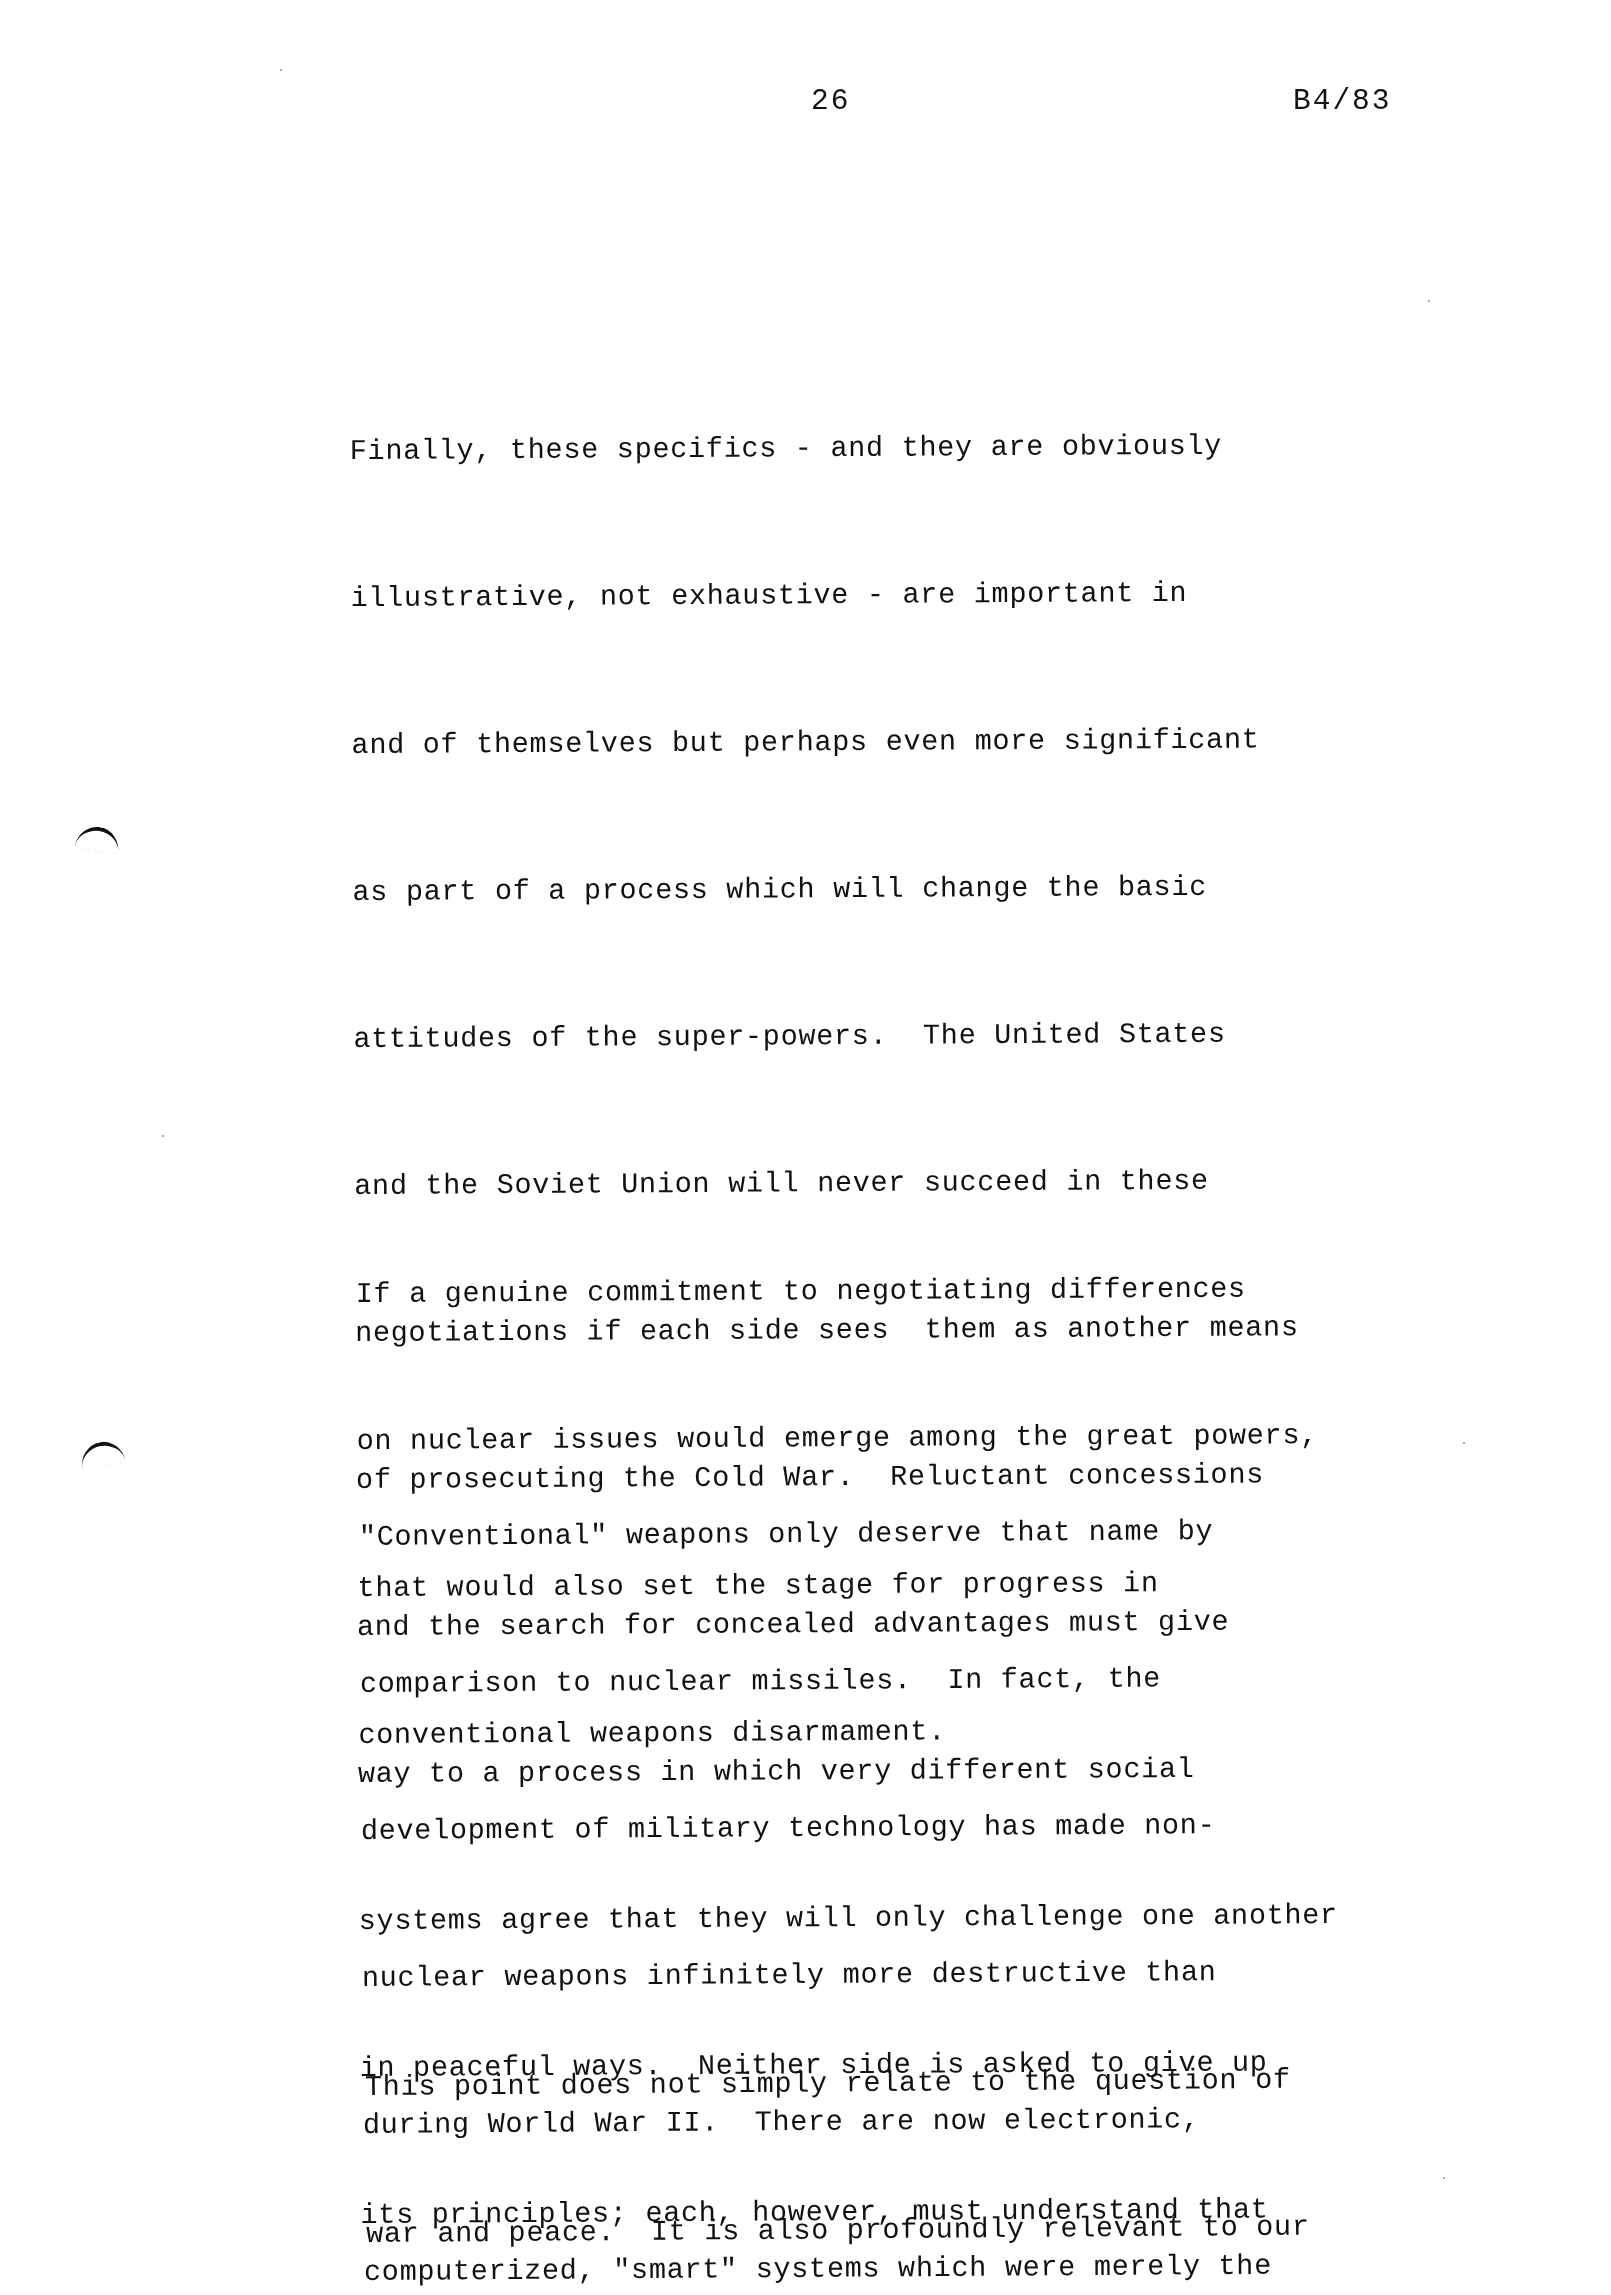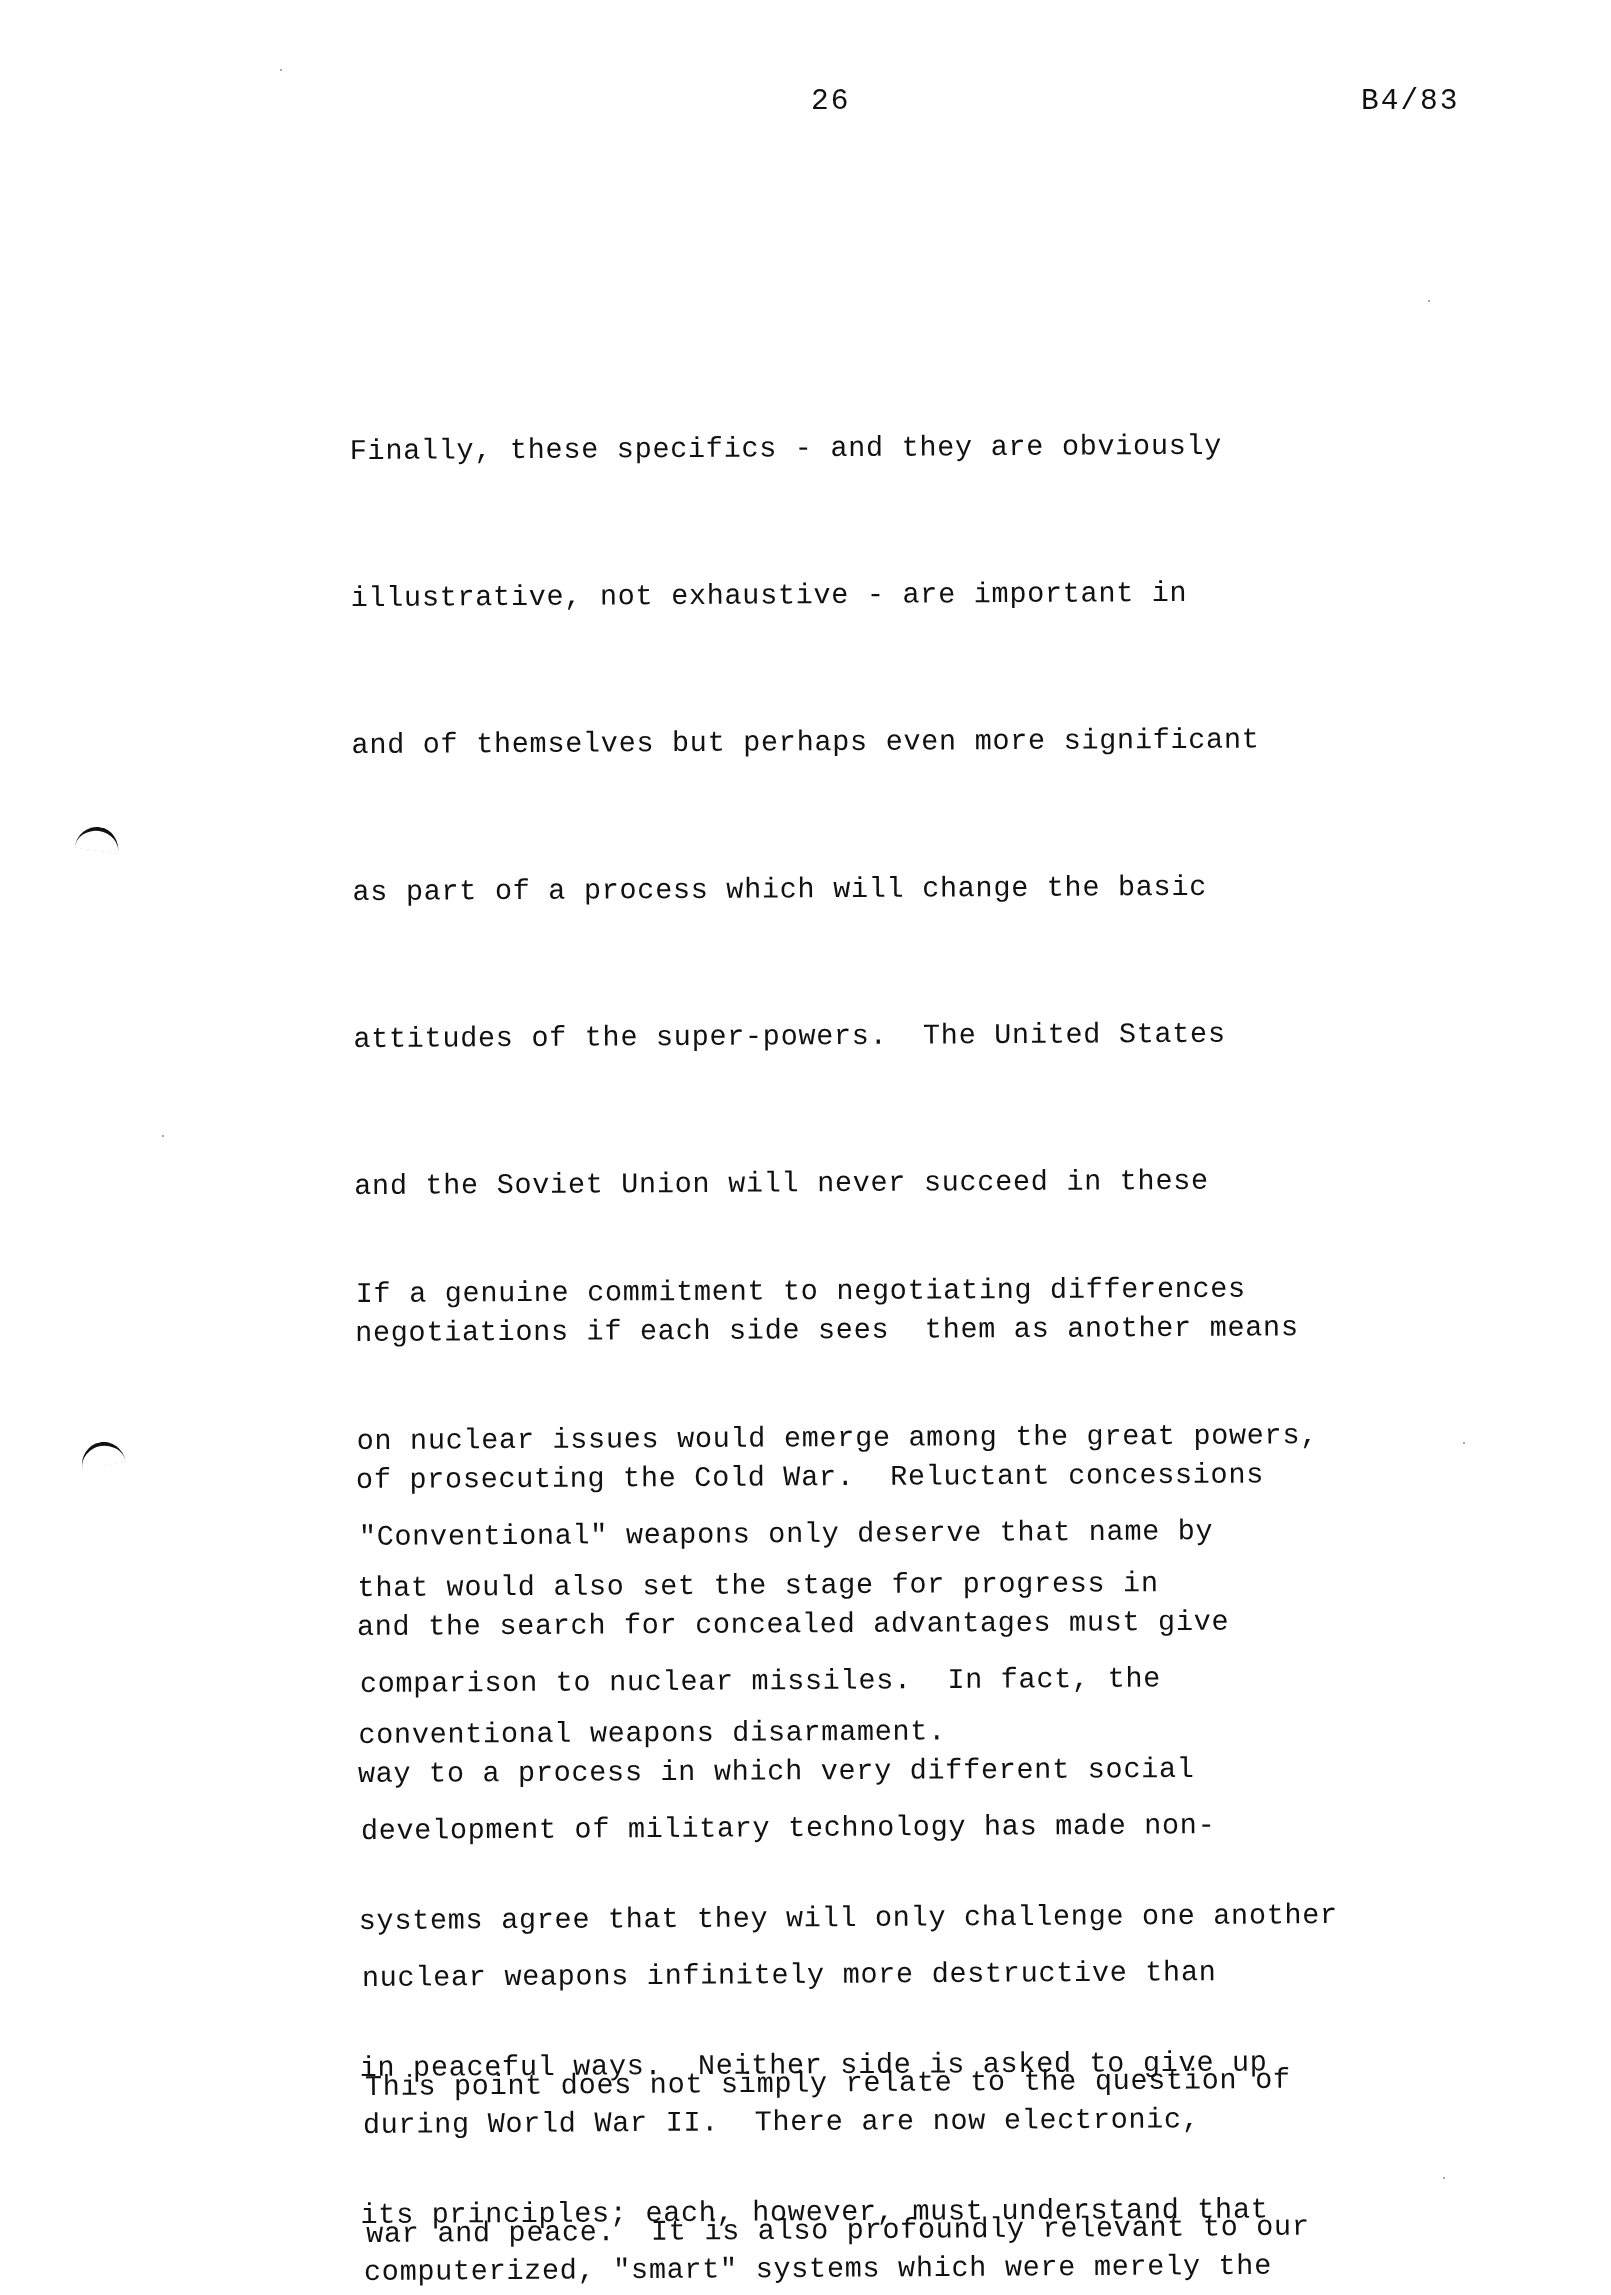--- a/index.html
+++ b/index.html
@@ -24,21 +24,21 @@
       margin-left: 11px;
     }
     .header-num {
       position: absolute;
       top: 84px;
       font-size: 29.5px;
       letter-spacing: 2px;
       font-family: "Liberation Mono", monospace;
     }
     .page-number { left: 800px; }
-    .doc-ref { left: 1350px; }
+    .doc-ref { left: 1282px; }
 
     .para {
       position: absolute;
       left: 338px;
       width: 1228px;
       font-size: 28.5px;
       line-height: 49px;
       letter-spacing: 0.7px;
       white-space: pre;
     }

